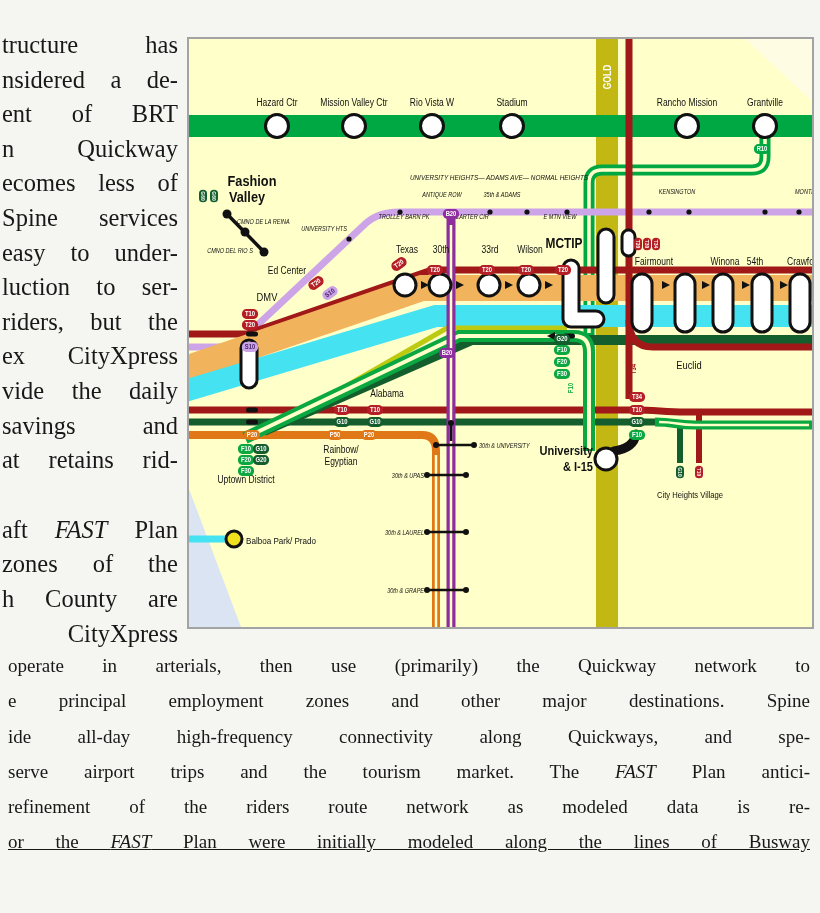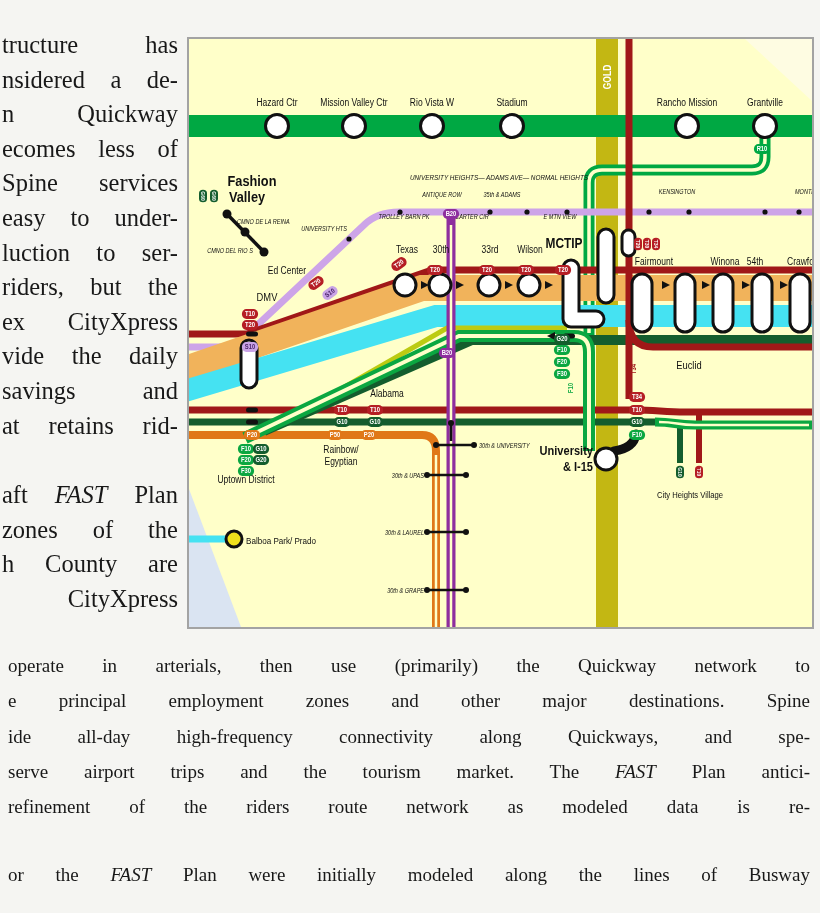--- a/index.html
+++ b/index.html
@@ -6,41 +6,42 @@
   body{width:820px;height:913px;background:#f5f5f2;position:relative;
        font-family:"Liberation Serif",serif;color:#181818;overflow:hidden;}
   #page{position:absolute;inset:0;padding-left:20px;}
   
   .tl{text-align:justify;text-align-last:justify;height:34.6px;overflow:hidden;white-space:nowrap;}
   .tl.r{text-align-last:right;}
   .tl.gap{margin-top:35px;}
   #leftcol{position:absolute;left:2px;top:28px;width:176px;font-size:24.5px;line-height:34.6px;}
   #bottomtext{position:absolute;left:8px;top:648px;width:802px;font-size:19px;line-height:35.3px;}
   #bottomtext .tl{height:35.3px;}
-  #bottomtext .p2{margin-top:33px;}
+  #bottomtext .p2{text-decoration:underline;}
   
   #map{position:absolute;left:187px;top:37px;width:623px;height:588px;background:#FFFFC9;
        border:2px solid #a3a3a3;overflow:hidden;}
   #map svg{position:absolute;left:0;top:0;}
   #maplabels{position:absolute;inset:0;overflow:hidden;}
   .ml{position:absolute;font-family:"Liberation Sans",sans-serif;white-space:nowrap;color:#111;}
   .ml.b{font-weight:bold;}
   .ml.i{font-style:italic;}
   .mb{position:absolute;font-family:"Liberation Sans",sans-serif;font-weight:bold;color:#fff;
       text-align:center;border-radius:5px;font-size:6.5px;line-height:10px;width:18px;height:10px;}
   .mb.sm{width:14px;height:8px;font-size:5.5px;line-height:8px;border-radius:4px;}
 </style>
 </head>
 <body>
 
 <div id="page">
 
   <div id="leftcol">
       <div class="tl"><span>tructure has</span></div>
       <div class="tl"><span>nsidered a de-</span></div>
+      <div class="tl"><span>ent of BRT</span></div>
       <div class="tl"><span>n Quickway</span></div>
       <div class="tl"><span>ecomes less of</span></div>
       <div class="tl"><span>Spine services</span></div>
       <div class="tl"><span>easy to under-</span></div>
       <div class="tl"><span>luction to ser-</span></div>
       <div class="tl"><span>riders, but the</span></div>
       <div class="tl"><span>ex CityXpress</span></div>
       <div class="tl"><span>vide the daily</span></div>
       <div class="tl"><span>savings and</span></div>
       <div class="tl"><span>at retains rid-</span></div>

